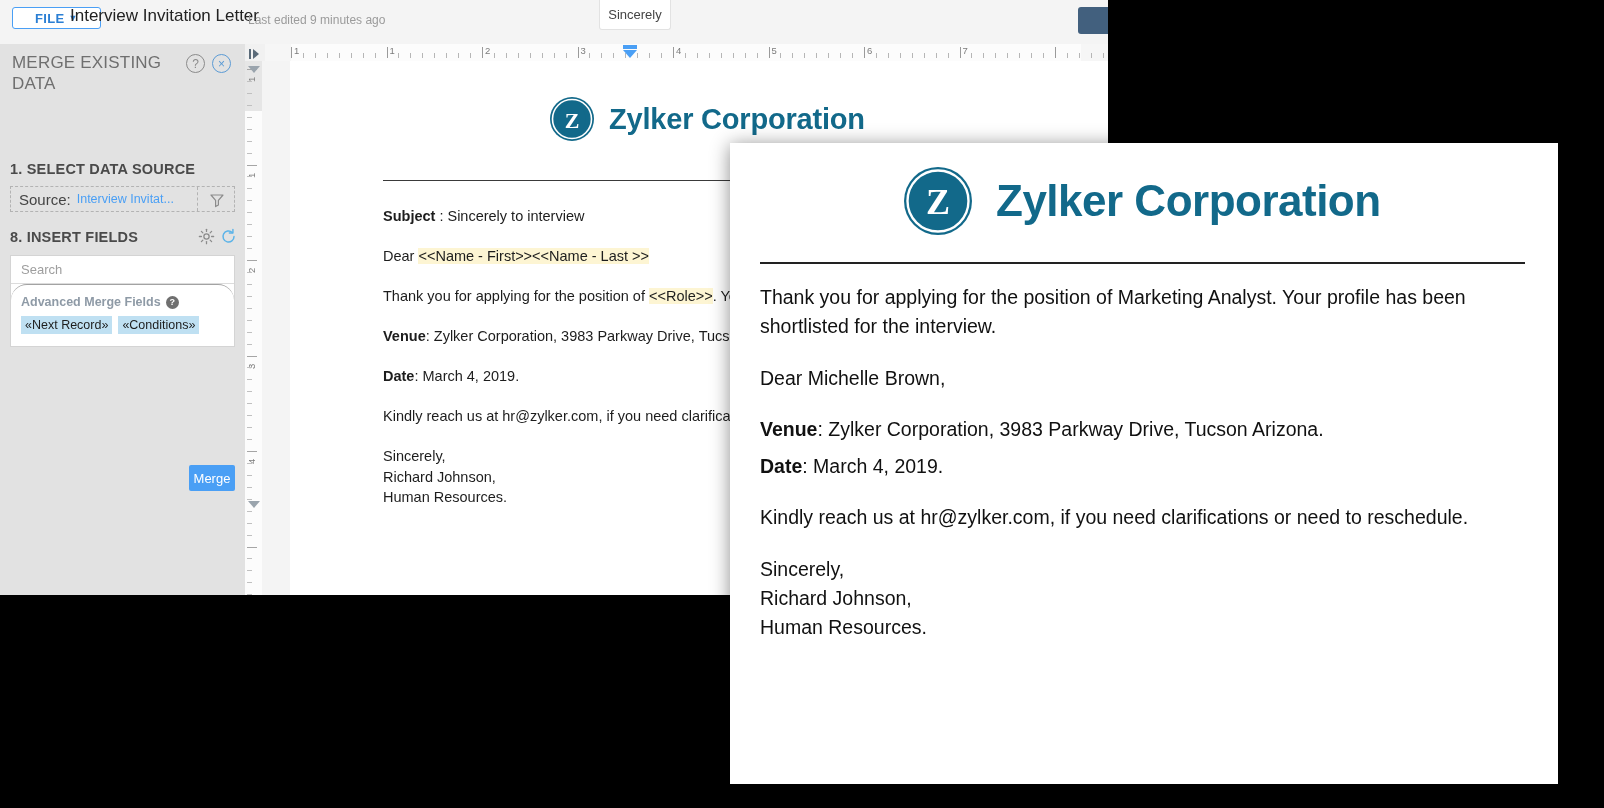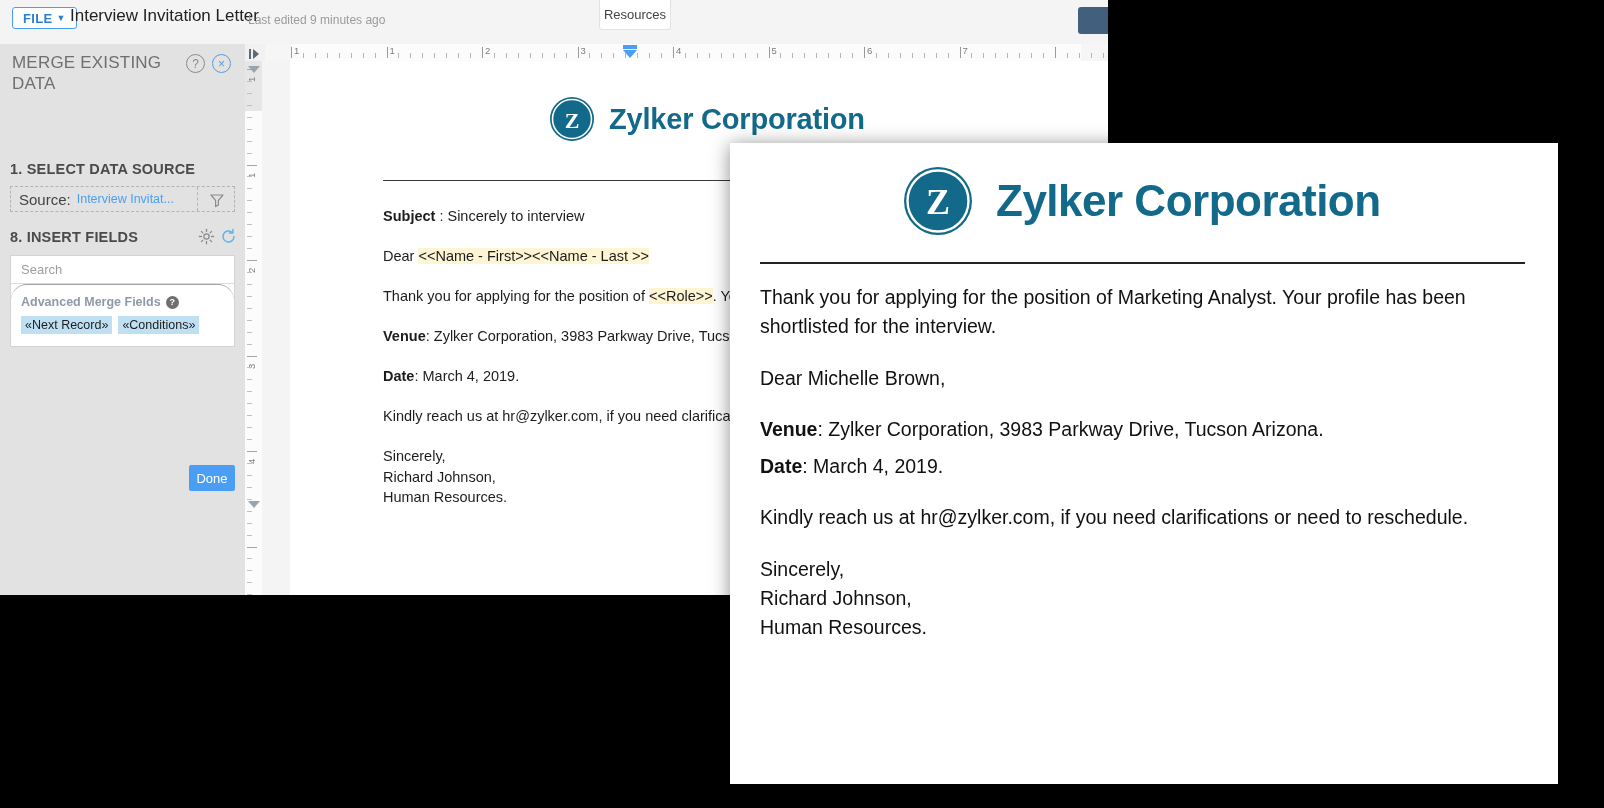--- a/index.html
+++ b/index.html
@@ -13,21 +13,21 @@
 
   
   #app{position:absolute;left:0;top:0;width:1108px;height:595px;background:#f4f4f4;overflow:hidden;}
 
   
   .topbar{position:absolute;left:0;top:0;width:1108px;height:44px;background:#f4f4f4;}
   .file-btn{
     position:absolute;left:12px;top:7px;height:22px;min-width:48px;
     border:1px solid #4a9ff5;border-radius:3px;background:#fff;
     color:#2b7fd4;font-size:13px;font-weight:bold;letter-spacing:.3px;
-    display:flex;align-items:center;gap:4px;padding:0 10px;box-sizing:border-box;cursor:pointer;
+    display:flex;align-items:center;gap:4px;padding:0 22px;box-sizing:border-box;cursor:pointer;
   }
   .file-caret{font-size:9px;line-height:1;color:#2b7fd4;}
   .doc-title{position:absolute;left:70px;top:6px;font-size:17px;color:#222;white-space:nowrap;}
   .last-edited{position:absolute;left:248px;top:13px;font-size:12px;color:#9b9b9b;white-space:nowrap;}
   .tmpl-tab{
     position:absolute;left:599px;top:0;width:72px;height:30px;
     background:#fff;border:1px solid #e2e2e2;border-top:none;
     border-bottom-left-radius:3px;border-bottom-right-radius:3px;
     display:flex;align-items:center;justify-content:center;
     font-size:13px;color:#444;cursor:pointer;box-sizing:border-box;
@@ -143,21 +143,21 @@
   <div id="app">
 
     <div class="topbar">
       <div class="file-btn">
         <span>FILE</span>
         <span class="file-caret">▼</span>
       </div>
       <div class="doc-title">Interview Invitation Letter</div>
       <div class="last-edited">Last edited 9 minutes ago</div>
       <div class="tmpl-tab">
-        <span>Resources</span>
+        <span>Sincerely</span>
       </div>
       <div class="blue-btn"></div>
     </div>
 
     <div id="panel">
       <div class="panel-head">MERGE EXISTING DATA</div>
       <div class="circ-icon circ-help">
         <span>?</span>
       </div>
       <div class="circ-icon circ-close">
@@ -208,21 +208,21 @@
             <span class="qmark">?</span>
           </div>
           <div class="chips">
             <span class="chip">«Next Record»</span>
             <span class="chip">«Conditions»</span>
           </div>
         </div>
       </div>
 
       <div class="done-btn">
-        <span>Done</span>
+        <span>Merge</span>
       </div>
     </div>
 
     <div id="hruler">
       <span class="hr-left-ico">
         <svg width="14" height="12" viewBox="0 0 14 12" aria-hidden="true">
           <rect x="1" y="1" width="2" height="10" fill="#5a6a78"></rect>
           <path d="M5 1l6 5-6 5z" fill="#5a6a78"></path>
         </svg>
       </span>

